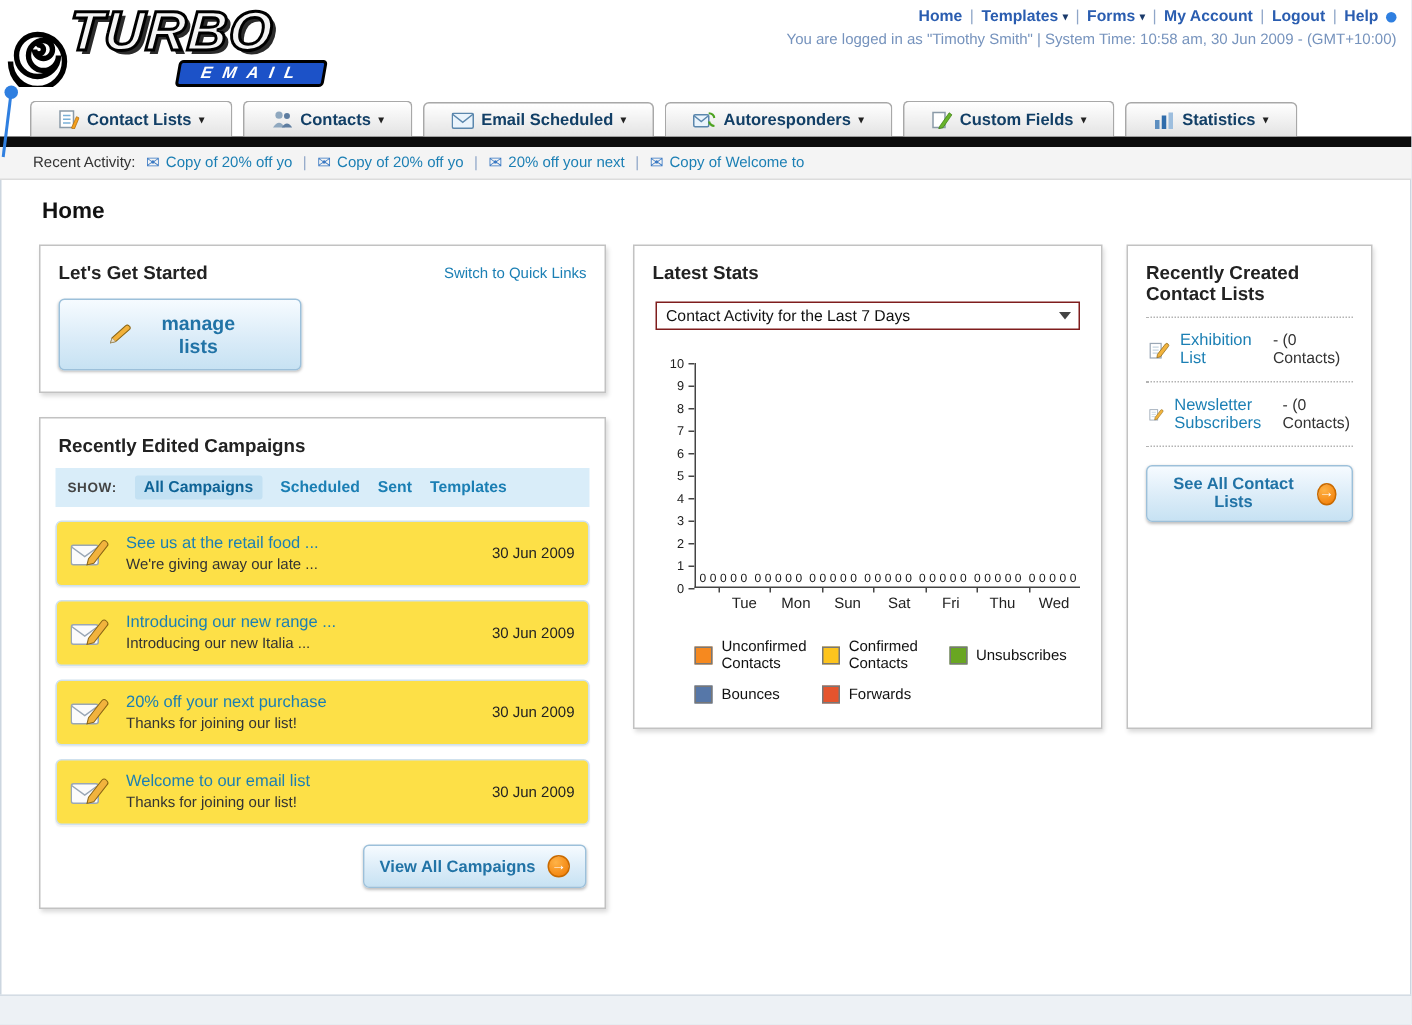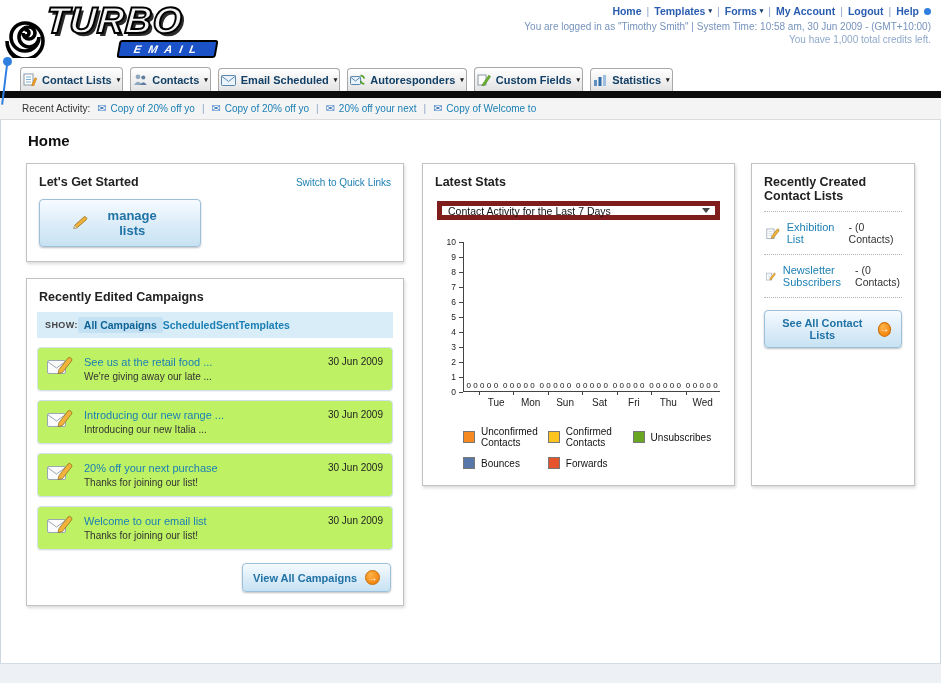--- a/index.html
+++ b/index.html
@@ -24,21 +24,21 @@
   .top-links{font-size:10.5px;font-weight:bold;display:flex;align-items:center;justify-content:flex-end;gap:5px;}
   .tlink{color:#2a5db0;}
   .sep{color:#8fa6c8;font-weight:normal;}
   .tcaret{font-size:7px;color:#1a3a6b;margin-left:-2px;}
   .blue-dot{width:7px;height:7px;border-radius:50%;background:#2f7fe0;display:inline-block;}
   .login-info{margin-top:4px;font-size:10px;color:#7693bd;}
   .credits{margin-top:2px;font-size:10px;color:#8fa9cc;}
 
   
   .navbar{display:flex;gap:7px;padding:3px 0 0 20px;align-items:flex-end;background:#fff;}
-  .tab{display:flex;align-items:center;gap:5px;padding:5px 2px;border:1px solid #a8a8a8;border-bottom:none;
+  .tab{display:flex;align-items:center;gap:5px;padding:5px 18px;border:1px solid #a8a8a8;border-bottom:none;
     border-radius:4px 4px 0 0;background:linear-gradient(#ffffff,#e3e3e3);font-size:11px;font-weight:bold;
     color:#123f66;cursor:pointer;}
   .tab-caret{font-size:7px;color:#222;}
   .black-bar{height:7px;background:#0c0c0c;}
 
   
   .activity-bar{height:22px;background:#f4f4f4;border-bottom:1px solid #dcdcdc;display:flex;align-items:center;
     gap:7px;padding-left:22px;font-size:10px;color:#333;}
   .activity-item{display:inline-flex;align-items:center;gap:4px;}
   .env-glyph{color:#3a79c3;font-size:11px;}
@@ -63,35 +63,35 @@
   .action-btn{font-size:11px;padding:6px 10px;}
   .go-icon{width:15px;height:15px;border-radius:50%;background:radial-gradient(circle at 35% 30%,#ffb347,#f07800);
     color:#fff;font-size:10px;font-weight:bold;display:inline-flex;align-items:center;justify-content:center;
     border:1px solid #c96a00;line-height:1;}
 
   
   .quick-link{color:#1b7fb4;font-size:10px;font-weight:normal;}
   .gs-buttons{display:flex;gap:22px;padding:2px 12px 14px;}
 
   
-  .filter-bar{background:#d9edf9;margin:0 10px;padding:5px 8px;display:flex;align-items:center;font-size:10.5px;}
+  .filter-bar{background:#d9edf9;margin:0 10px;padding:5px 8px;display:flex;align-items:center;gap:12px;font-size:10.5px;}
   .show-label{font-size:9px;font-weight:bold;color:#444;letter-spacing:.4px;}
   .filter{color:#1b7fb4;font-weight:bold;}
   .filter.active{background:#c3e1f3;padding:2px 6px;border-radius:2px;color:#0e6396;}
   .camp-list{padding:9px 10px;display:flex;flex-direction:column;gap:9px;}
-  .camp-item{display:flex;gap:9px;border:1px solid #cfe1ee;border-radius:4px;padding:8px 9px;background:#bef264;
-    box-shadow:0 1px 1px rgba(0,0,0,0.06);align-items:flex-start;}
+  .camp-item{display:flex;gap:9px;border:1px solid #cfe1ee;border-radius:4px;padding:8px 9px;background:#fde047;
+    box-shadow:0 1px 1px rgba(0,0,0,0.06);align-items:center;}
   .camp-text{display:flex;flex-direction:column;gap:3px;}
   .camp-title{color:#1b7fb4;font-size:11px;}
   .camp-sub{color:#333;font-size:10px;}
   .camp-date{margin-left:auto;font-size:10px;color:#222;white-space:nowrap;}
   .panel-actions{display:flex;justify-content:flex-end;padding:4px 12px 13px;}
 
   
-  .stats-select{margin:4px 14px 0;border:5px solid #7f1d1d;height:19px;display:flex;align-items:center;
+  .stats-select{margin:4px 14px 0;border:1px solid #7f1d1d;height:19px;display:flex;align-items:center;
     justify-content:space-between;padding:0 5px 0 6px;font-size:10.5px;color:#111;background:#fff;cursor:pointer;}
   .select-arrow{width:0;height:0;border-left:4px solid transparent;border-right:4px solid transparent;border-top:5px solid #444;}
   .chart{display:flex;margin:22px 14px 0 14px;height:150px;}
   .chart-y{width:26px;display:flex;flex-direction:column;justify-content:space-between;align-items:flex-end;}
   .ytick{display:flex;align-items:center;gap:3px;line-height:0;height:0;}
   .ytick-label{font-size:8.5px;color:#222;}
   .ytick-mark{width:4px;height:1px;background:#444;display:inline-block;}
   .chart-plot{flex:1;border-left:1px solid #444;border-bottom:1px solid #444;position:relative;background:#fff;}
   .chart-values{position:absolute;left:0;right:0;bottom:1px;display:flex;}
   .value-group{flex:1;display:flex;justify-content:space-evenly;font-size:8px;color:#111;}
@@ -140,21 +140,20 @@
       <span class="tcaret">▾</span>
       <span class="sep">|</span>
       <a class="tlink">My Account</a>
       <span class="sep">|</span>
       <a class="tlink">Logout</a>
       <span class="sep">|</span>
       <a class="tlink">Help</a>
       <span class="blue-dot"></span>
     </div>
     <div class="login-info">You are logged in as "Timothy Smith" | System Time: 10:58 am, 30 Jun 2009 - (GMT+10:00)</div>
-    <div class="credits">You have 1,000 total credits left.</div>
   </div>
 </div>
 
 <div class="navbar">
   <div class="tab">
     <svg width="14" height="13" viewBox="0 0 14 13">
         <rect x="1" y="1" width="9" height="11" fill="#fff" stroke="#8a9aa8"></rect>
         <line x1="3" y1="4" x2="8" y2="4" stroke="#7ab1d8"></line>
         <line x1="3" y1="6.5" x2="8" y2="6.5" stroke="#7ab1d8"></line>
         <line x1="3" y1="9" x2="8" y2="9" stroke="#7ab1d8"></line>

